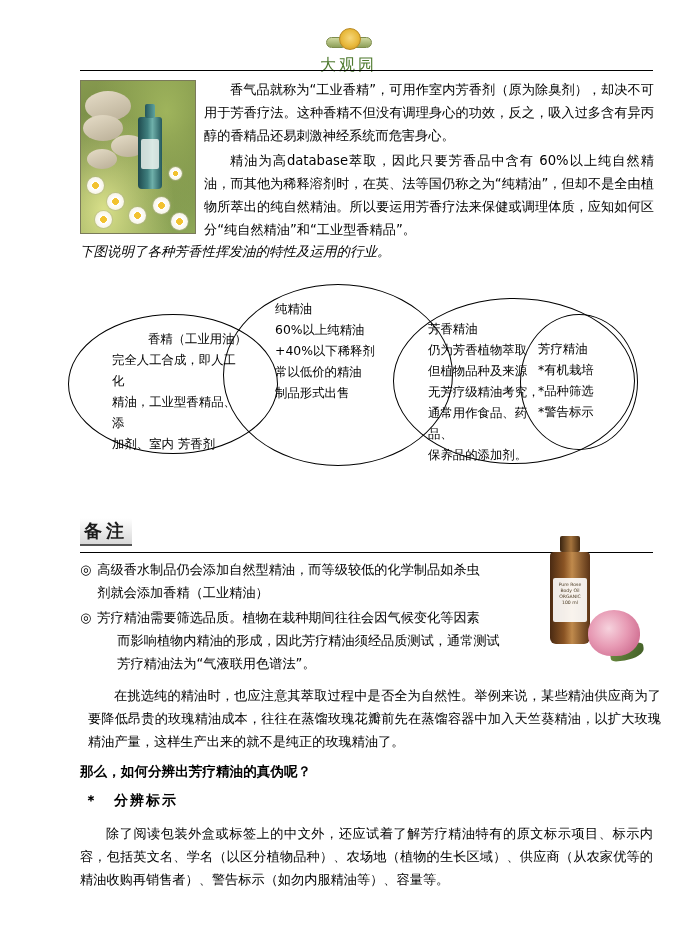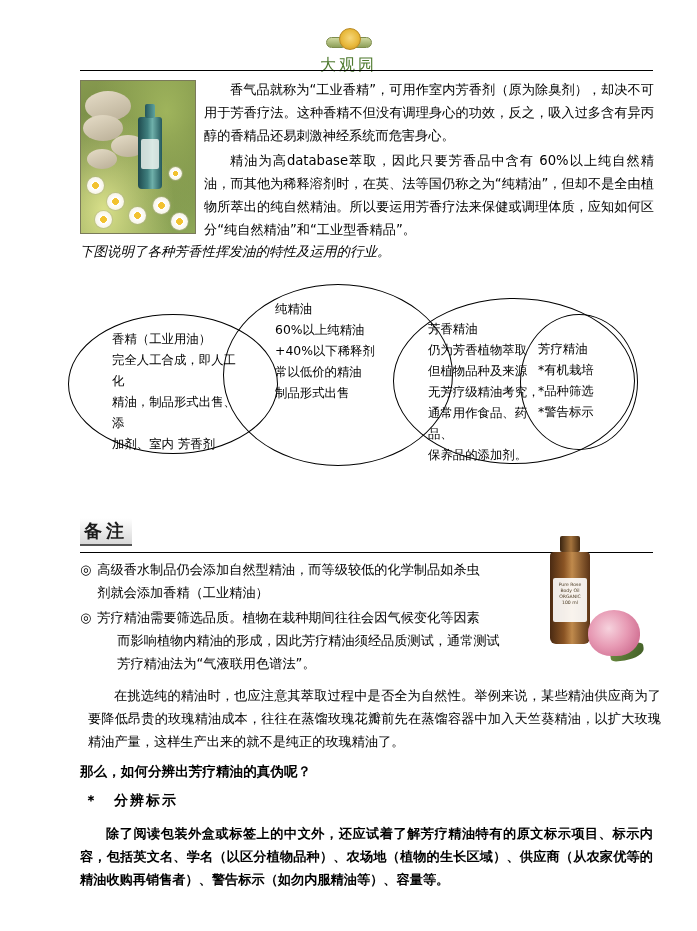--- a/index.html
+++ b/index.html
@@ -199,21 +199,21 @@
   .venn-label {
     position: absolute;
     font-size: 12.4px;
     line-height: 21px;
     color: #000;
   }
   .vl-a { left: 52px;  top: 52px;  width: 135px; text-align: left; }
   .vl-b { left: 215px; top: 22px;  width: 125px; }
   .vl-c { left: 368px; top: 42px;  width: 120px; }
   .vl-d { left: 478px; top: 62px;  width: 92px; }
-  .vl-a .t1 { text-align: left; }
+  .vl-a .t1 { text-align: right; }
 
   
   .note-heading {
     position: absolute;
     left: 80px;
     top: 518px;
     font-family: "DejaVu Serif", "Liberation Serif", serif;
     font-weight: bold;
     font-size: 18px;
     letter-spacing: 4px;
@@ -335,21 +335,21 @@
   }
   .sec-heading {
     position: absolute;
     left: 84px;
     top: 792px;
     font-size: 14px;
     font-weight: bold;
     letter-spacing: 2px;
   }
   .sec-heading .star { margin-right: 14px; }
-  .bp2 { top: 822px; font-weight: bold; }
+  .bp2 { top: 822px; }
   .bp2 p { margin: 0; text-indent: 26px; }
 
   
   .footer {
     position: absolute;
     left: 0;
     top: 893px;
     width: 697px;
     text-align: center;
     font-family: "DejaVu Serif", "Liberation Serif", serif;
@@ -400,21 +400,21 @@
 
   <div class="venn">
     <div class="ell ell-a"></div>
     <div class="ell ell-b"></div>
     <div class="ell ell-c"></div>
     <div class="ell ell-d"></div>
 
     <div class="venn-label vl-a">
       <div class="t1">香精（工业用油）</div>
       <div>完全人工合成，即人工化</div>
-      <div>精油，制品形式出售、添</div>
+      <div>精油，工业型香精品、添</div>
       <div>加剂、室内  芳香剂</div>
     </div>
 
     <div class="venn-label vl-b">
       <div>纯精油</div>
       <div>60%以上纯精油</div>
       <div>+40%以下稀释剂</div>
       <div>常以低价的精油</div>
       <div>制品形式出售</div>
     </div>

